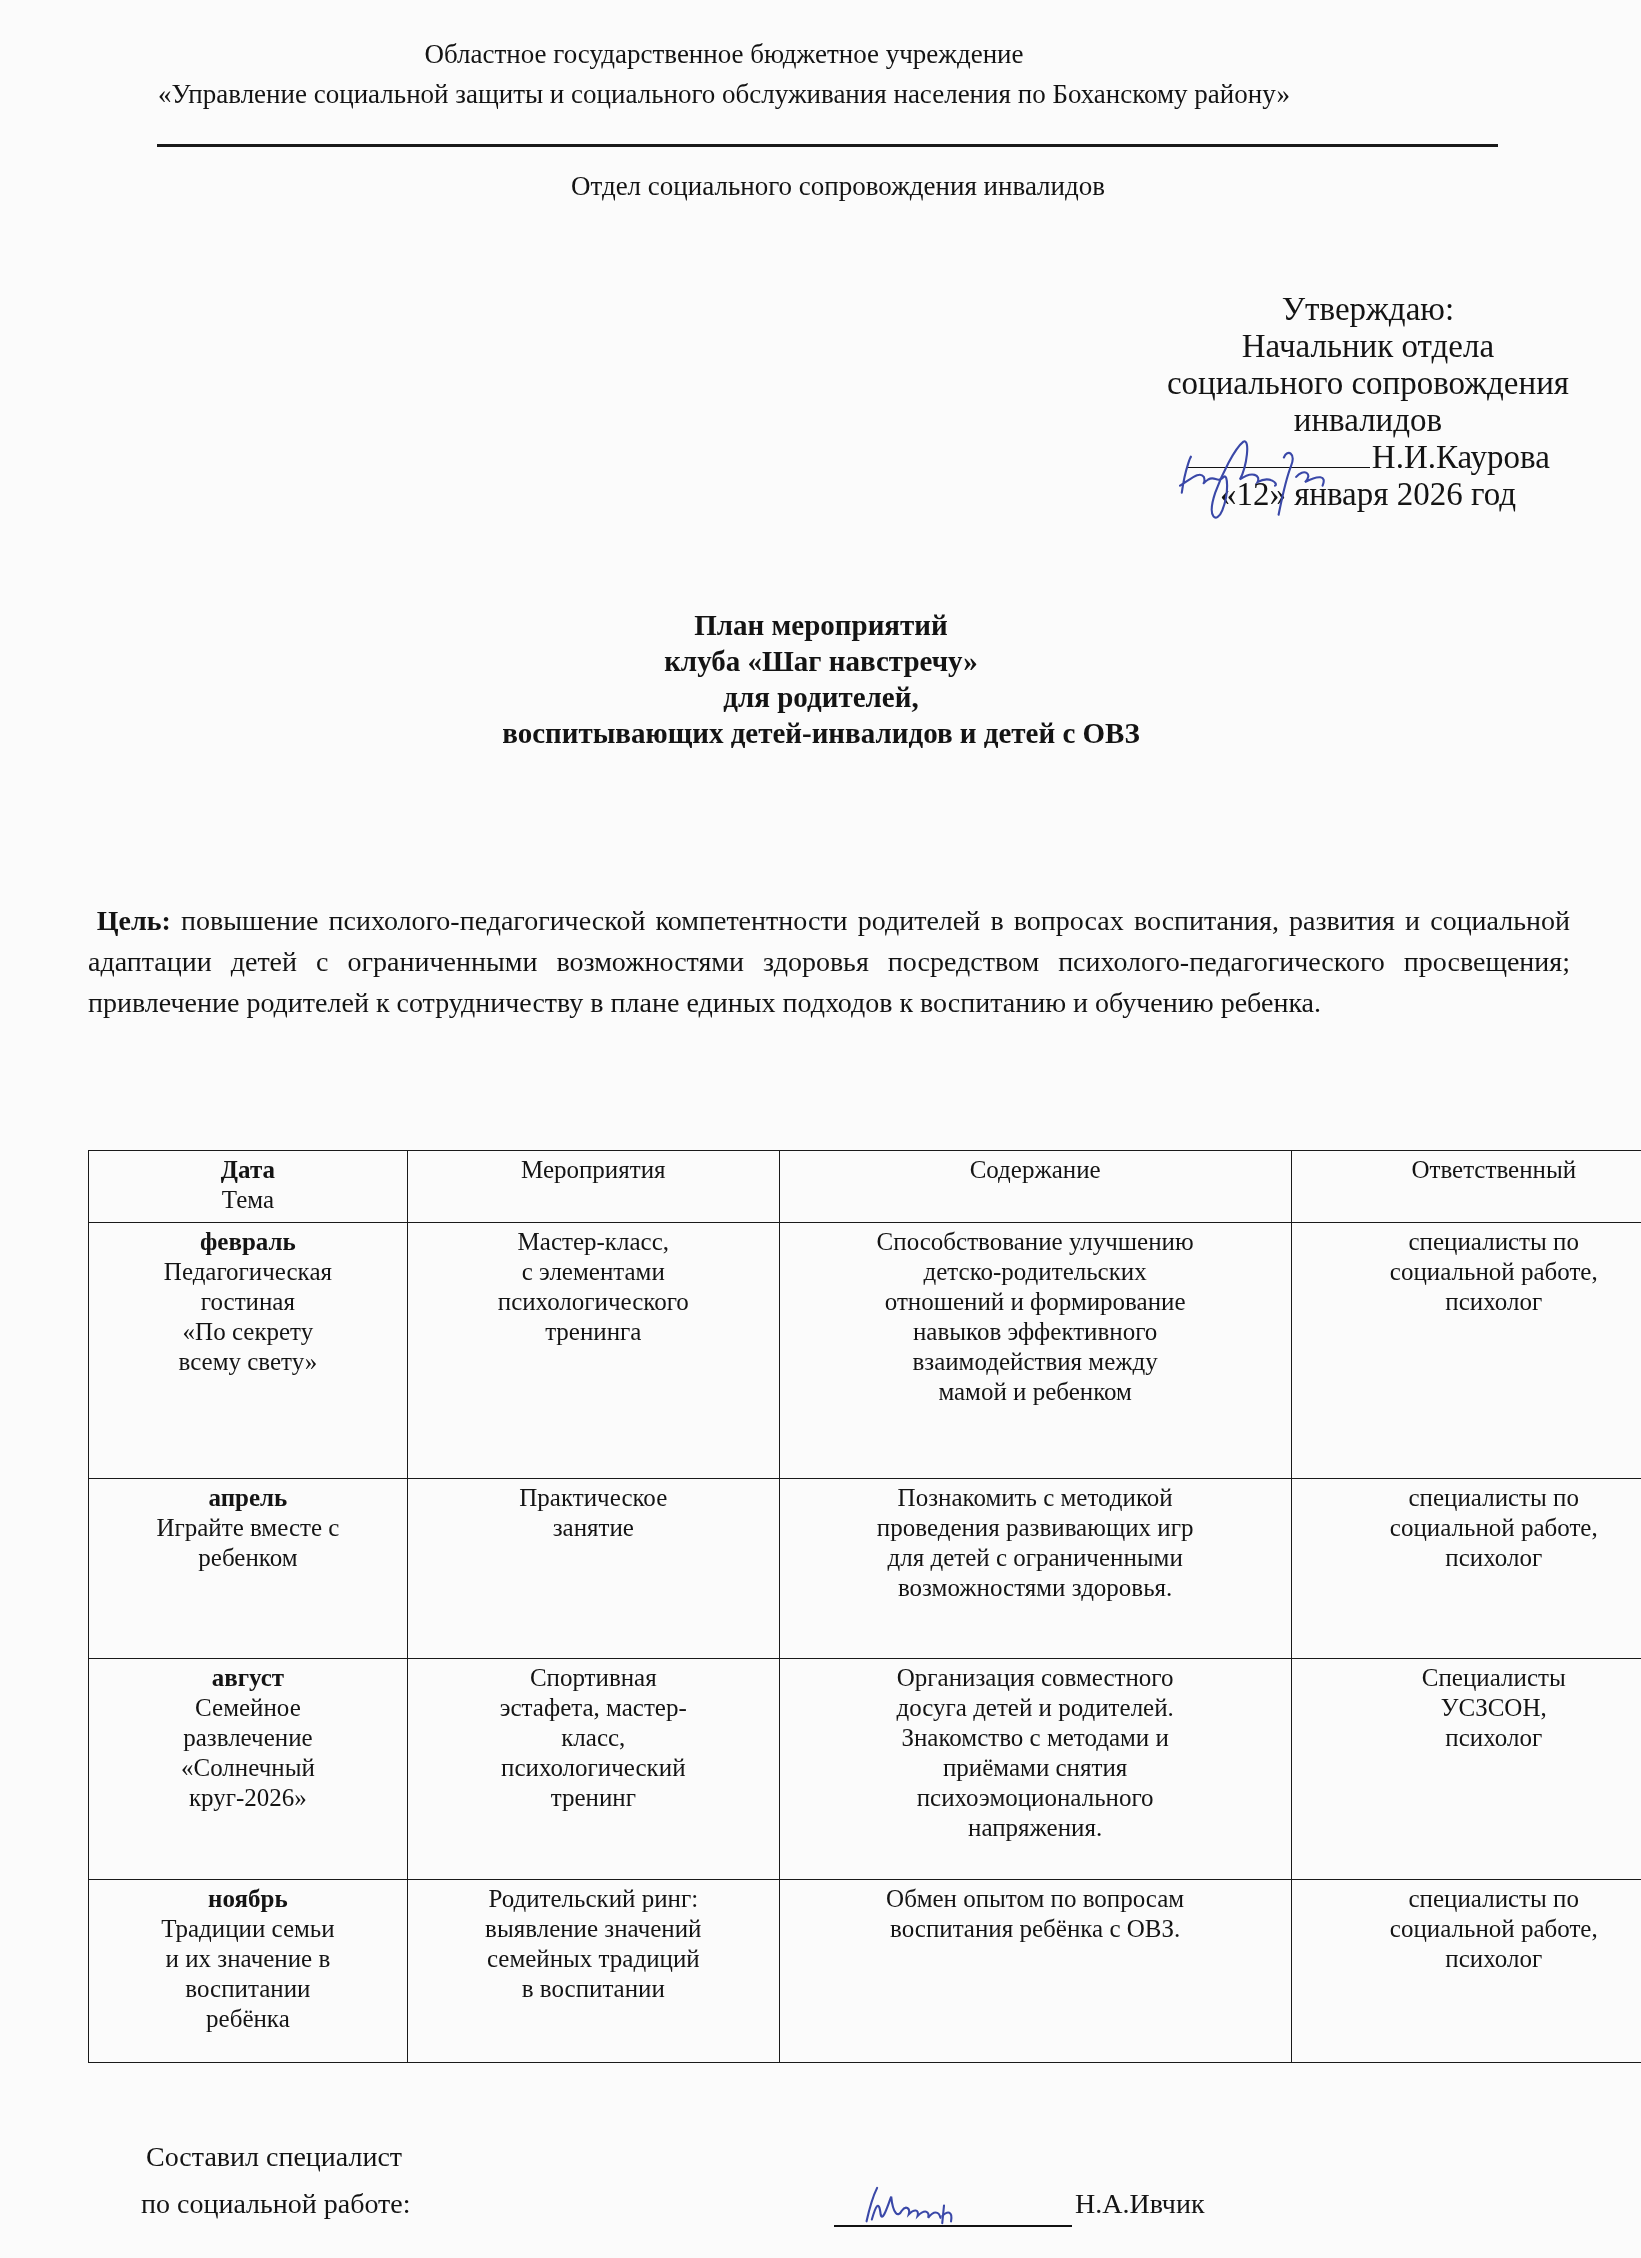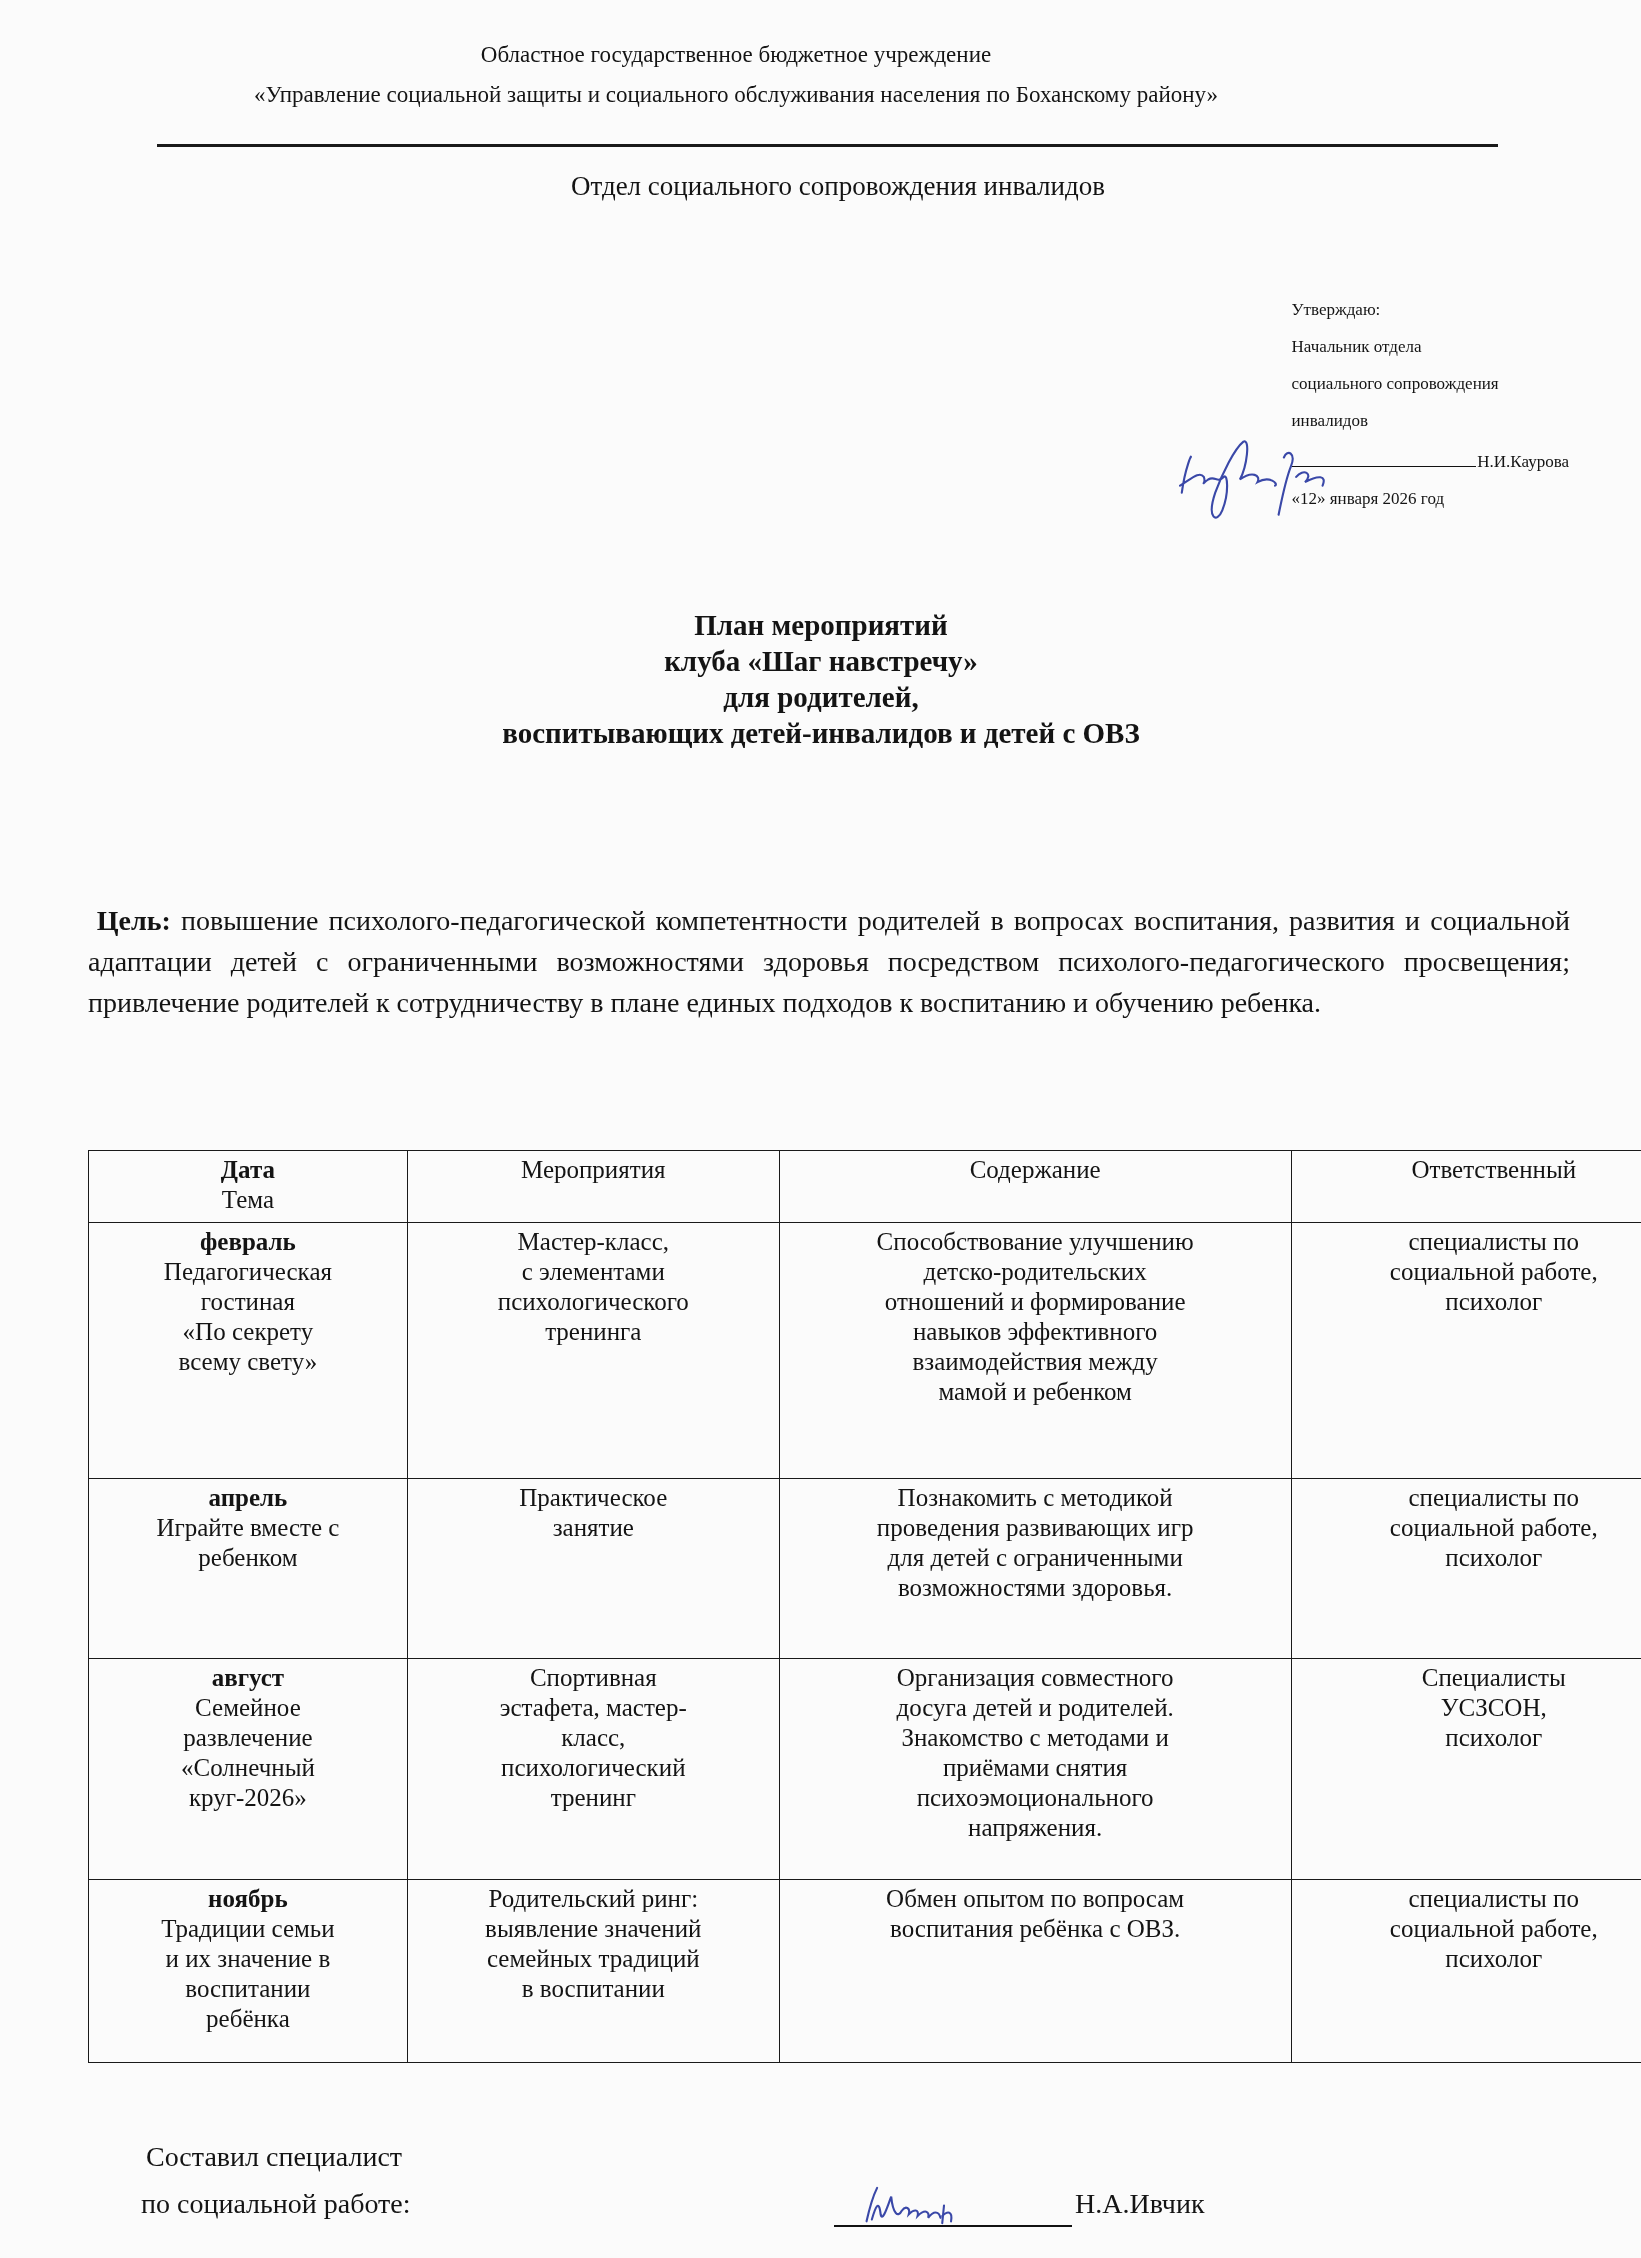--- a/index.html
+++ b/index.html
@@ -5,27 +5,27 @@
   html, body { margin: 0; padding: 0; }
   body {
     width: 1642px; height: 2258px; position: relative; overflow: hidden;
     background: #fbfbfb;
     font-family: "Liberation Serif", "DejaVu Serif", serif;
     color: #141414;
   }
   .abs { position: absolute; }
   .center { text-align: center; }
 
-  .org-line { left: 12px; width: 1448px; font-size: 23px; line-height: 35px; }
+  .org-line { left: 0; width: 1448px; font-size: 27px; line-height: 35px; }
   #org1 { top: 37px; }
   #org2 { top: 77px; }
   #hr { left: 157px; top: 144px; width: 1341px; height: 2.6px; background: #1a1a1a; }
   #dept { left: 0; width: 1642px; top: 169px; font-size: 27px; line-height: 35px; padding-left: 17px; }
 
-  #approve { right: 73px; top: 291px; text-align: left; font-size: 17px; line-height: 37px; }
+  #approve { right: 73px; top: 291px; text-align: center; font-size: 33px; line-height: 37px; }
   #approve .row { white-space: nowrap; }
   #sig1-line { display: inline-block; width: 184px; border-bottom: 1.8px solid #111; height: 26.5px; vertical-align: baseline; margin-right: 1.8px; }
   #sig1 { left: 1173px; top: 431px; }
 
   #title { left: 0; width: 1642px; top: 607px; font-size: 29px; line-height: 36px; font-weight: bold; }
 
   #goal { left: 88px; width: 1482px; top: 900px; font-size: 28px; line-height: 41px; text-align: justify; text-indent: 8.8px; }
   #goal b { font-weight: bold; }
 
   table#plan {

